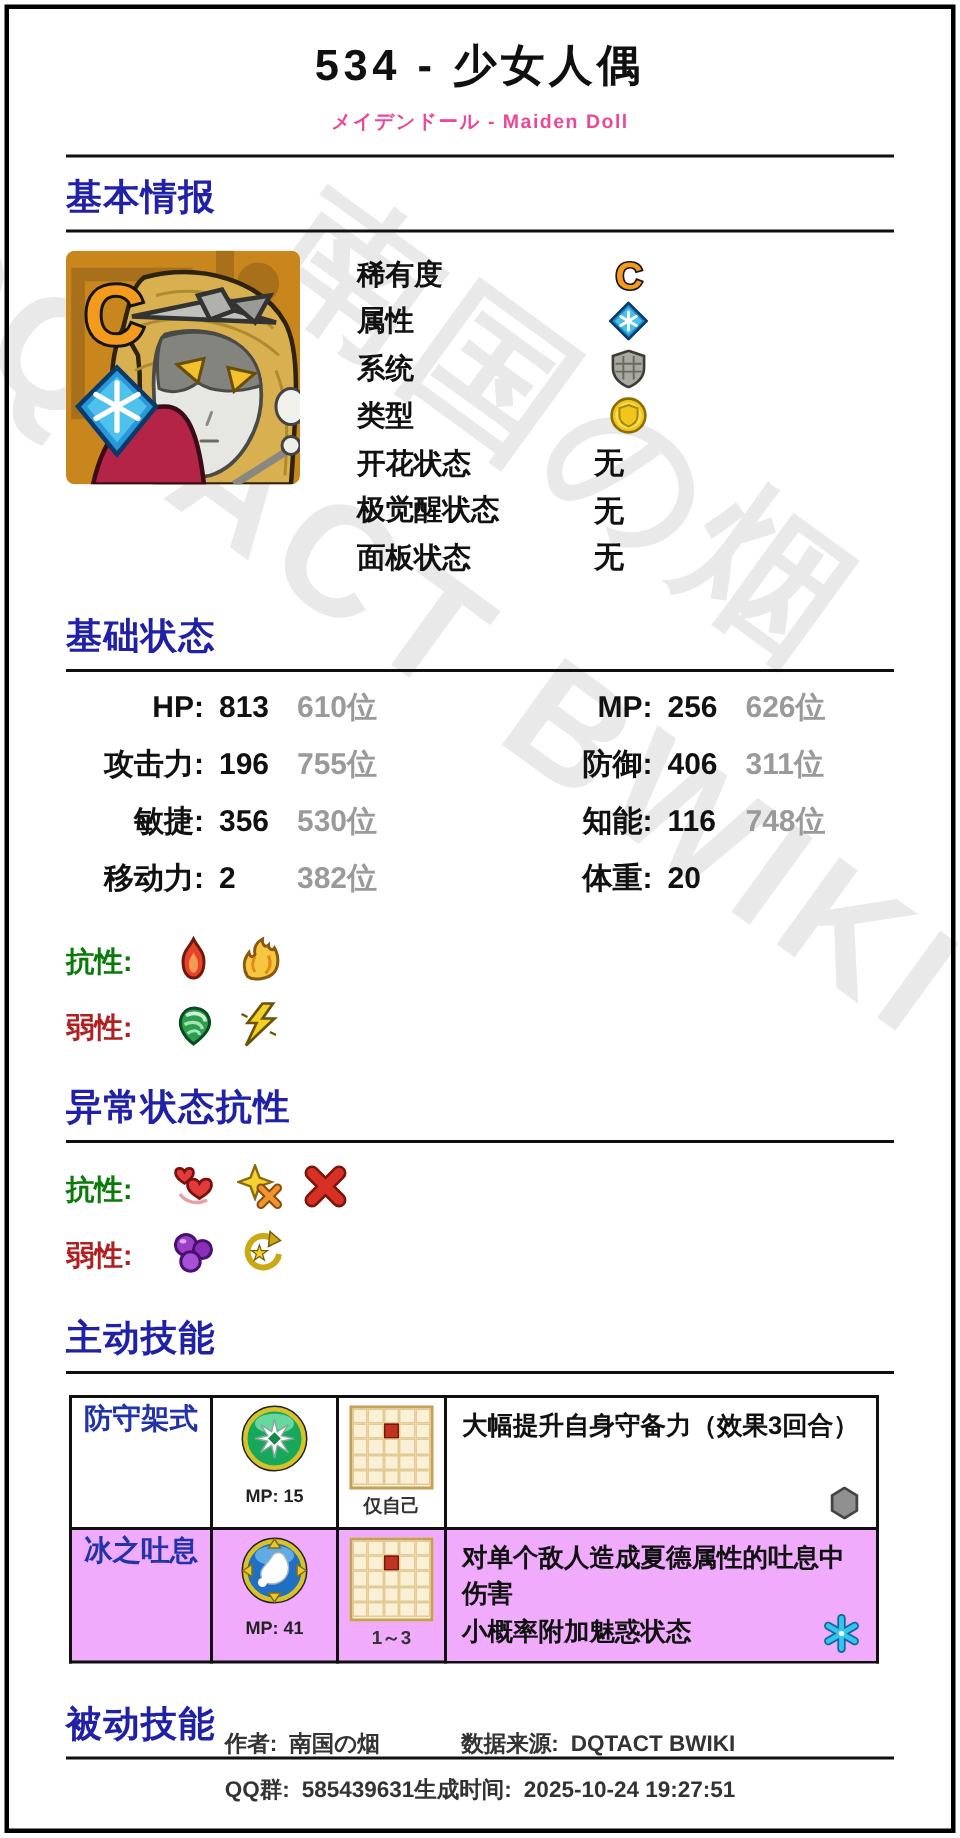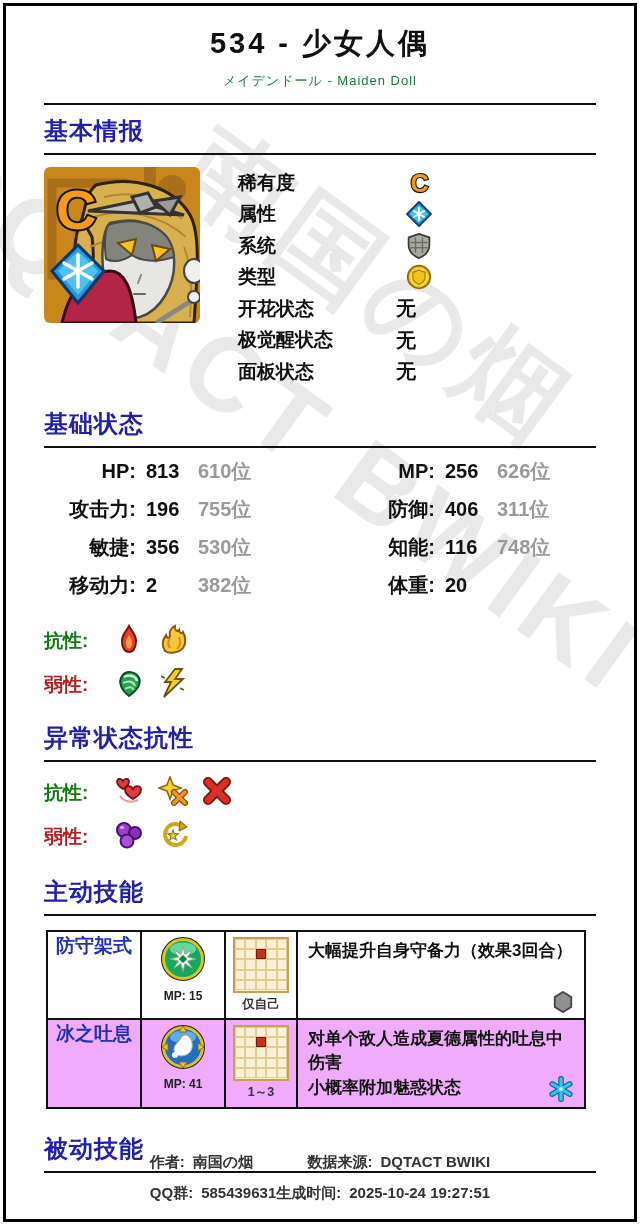--- a/index.html
+++ b/index.html
@@ -4,21 +4,21 @@
 <style>
   html,body{margin:0;padding:0;background:#fff;}
   .page{position:relative;width:640px;height:1225px;background:#fff;overflow:hidden;
         font-family:"Liberation Sans","DejaVu Sans",sans-serif;color:#111;}
   .frame{position:absolute;inset:3px;border:3px solid #000;pointer-events:none;z-index:5;}
   .watermark{position:absolute;top:190px;left:-130px;width:920px;transform:rotate(36deg);
         z-index:0;text-align:center;color:#e9e9e9;font-weight:bold;font-size:104px;
         line-height:1.55;letter-spacing:8px;white-space:nowrap;pointer-events:none;}
   .content{position:relative;z-index:1;padding:0 44px;}
   .title{padding-top:24px;text-align:center;font-size:29px;letter-spacing:3px;color:#101010;font-weight:600;}
-  .subtitle{margin-top:8px;text-align:center;font-size:13px;color:#15803d;letter-spacing:1px;font-weight:400;}
+  .subtitle{margin-top:8px;text-align:center;font-size:13px;color:#ec4899;letter-spacing:1px;font-weight:700;}
   .divider{margin-top:13px;border-top:2px solid #101010;}
   h2{margin:0;padding:10px 0 6px;font-size:24px;font-weight:bold;color:#2121a8;
      border-bottom:2px solid #101010;letter-spacing:1px;}
   
   .info-wrap{display:flex;margin-top:12px;}
   .portrait{width:156px;height:156px;border-radius:6px;overflow:hidden;flex:0 0 auto;}
   .info-rows{margin-left:38px;flex:1;}
   .info-row{display:flex;align-items:center;height:31.5px;}
   .info-label{width:158px;font-size:19px;font-weight:600;color:#111;}
   .info-value{width:46px;display:flex;justify-content:flex-start;align-items:center;

